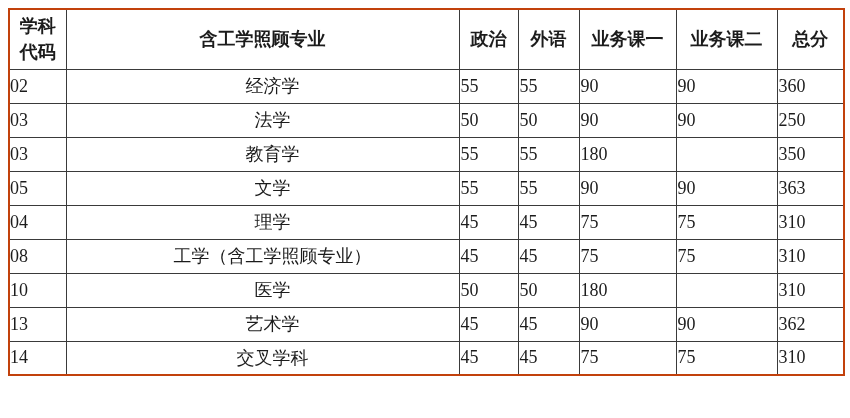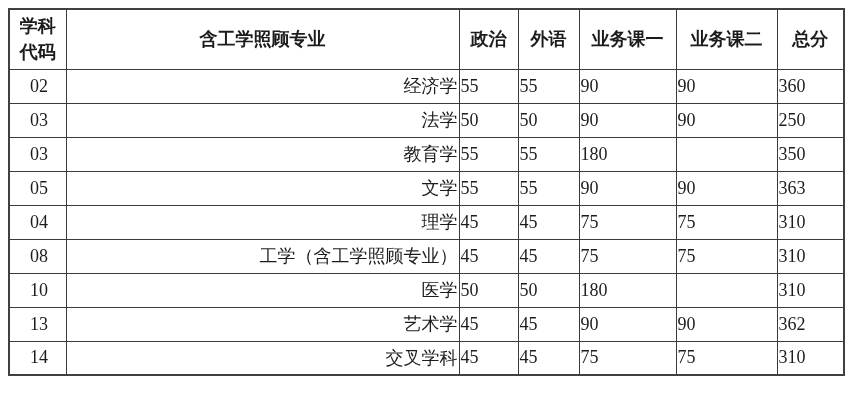--- a/index.html
+++ b/index.html
@@ -12,39 +12,39 @@
     color: #1c1c1c;
     overflow: hidden;
   }
   table.score-table {
     position: absolute;
     left: 8px;
     top: 8px;
     width: 835px;
     border-collapse: collapse;
     table-layout: fixed;
-    border: 2px solid #404040;
+    border: 2px solid #c2410c;
     background: #ffffff;
   }
   th, td {
     border: 1px solid #3a3a3a;
     font-size: 18px;
     overflow: hidden;
     vertical-align: middle;
   }
   thead tr { height: 60px; }
   tbody tr { height: 34px; }
   th {
     font-weight: bold;
     text-align: center;
     line-height: 1.45;
   }
   th.col-code { white-space: pre-line; }
-  td.cell-code { text-align: left; padding-left: 20px; }
-  td.cell-name { text-align: right; padding-left: 21px; }
+  td.cell-code { text-align: left; padding-left: 0; }
+  td.cell-name { text-align: center; padding-left: 21px; }
   td.cell-num  { text-align: left; }
 </style>
 </head>
 <body>
 
 <div class="page">
   <table class="score-table">
     <colgroup>
       <col style="width:57px">
       <col style="width:393px">

